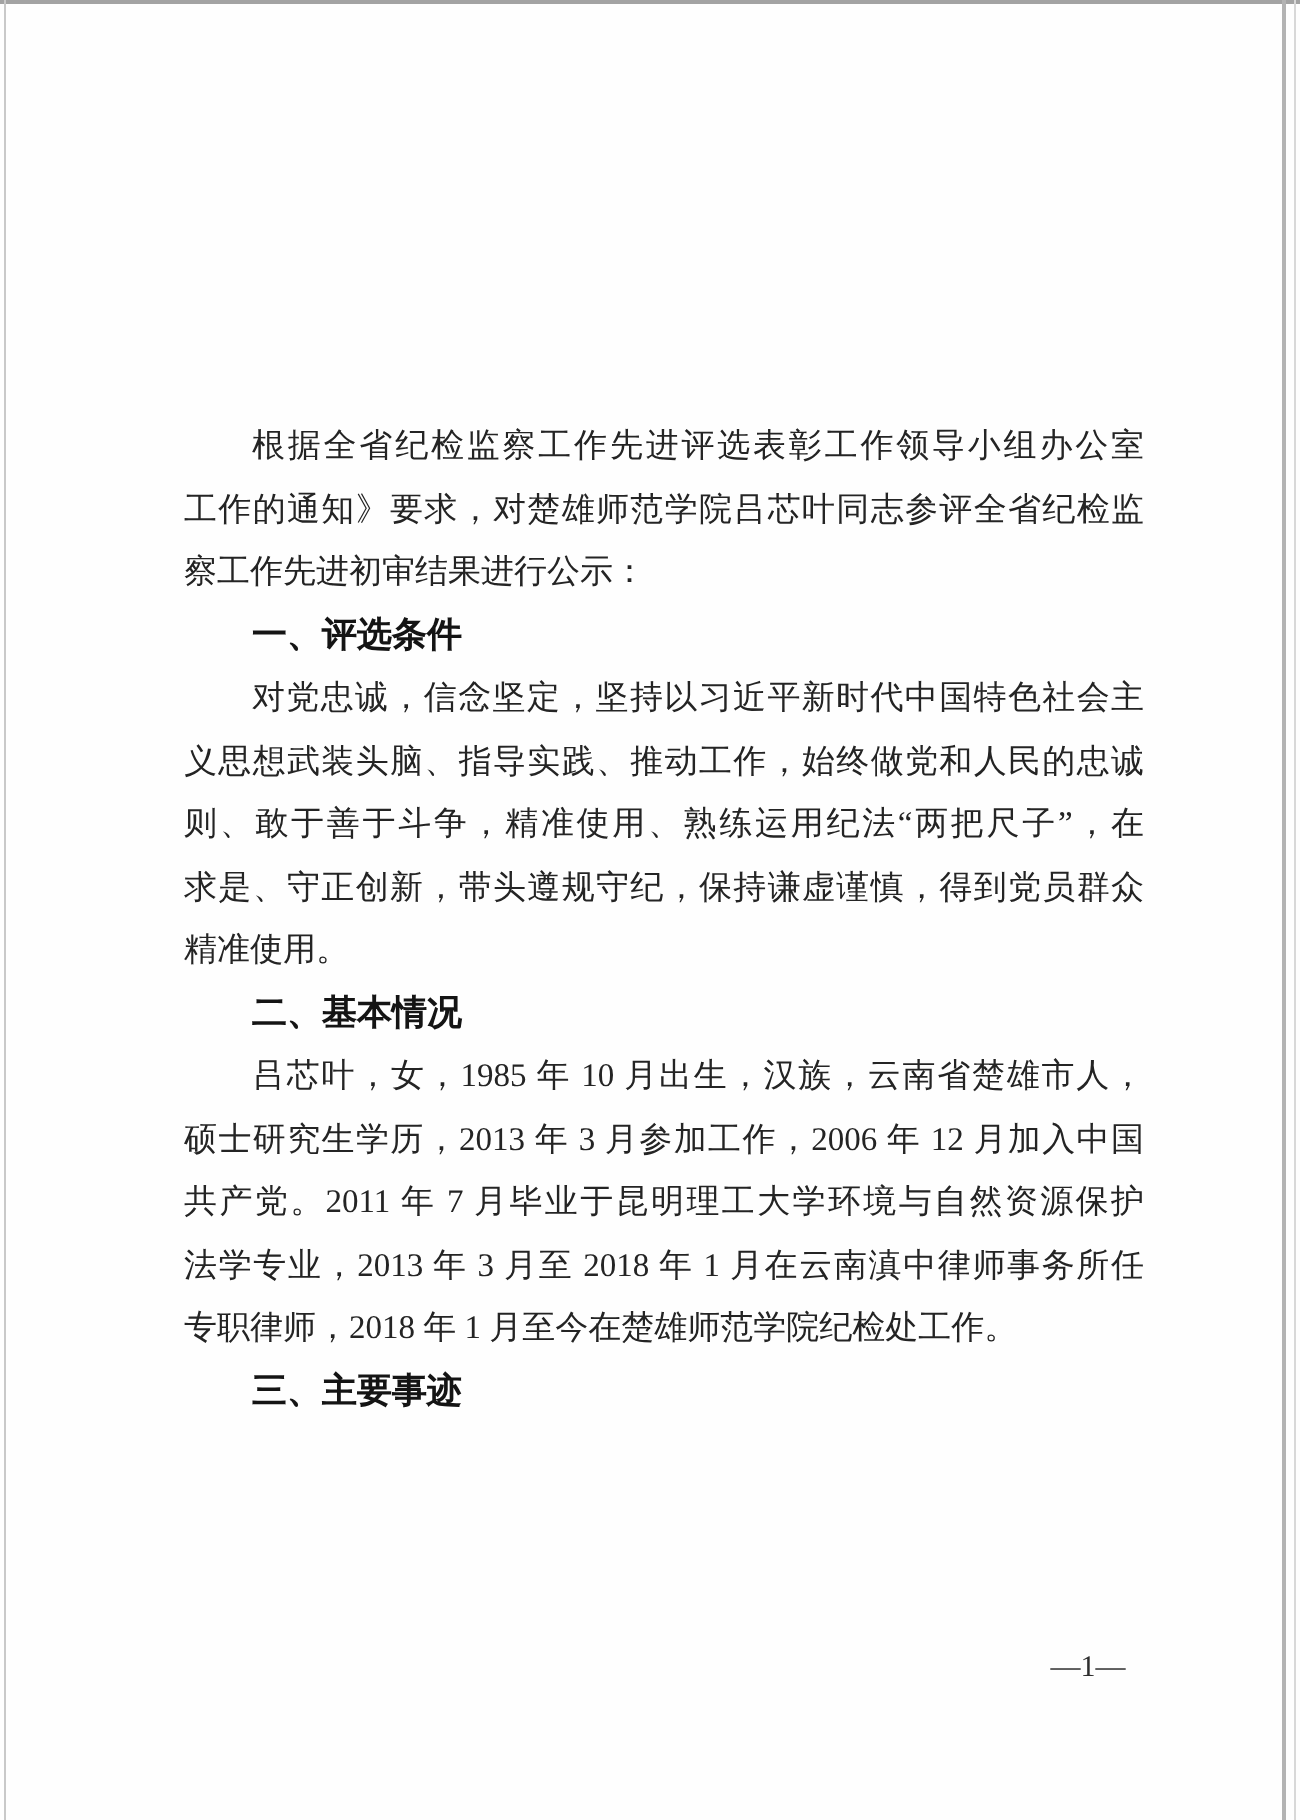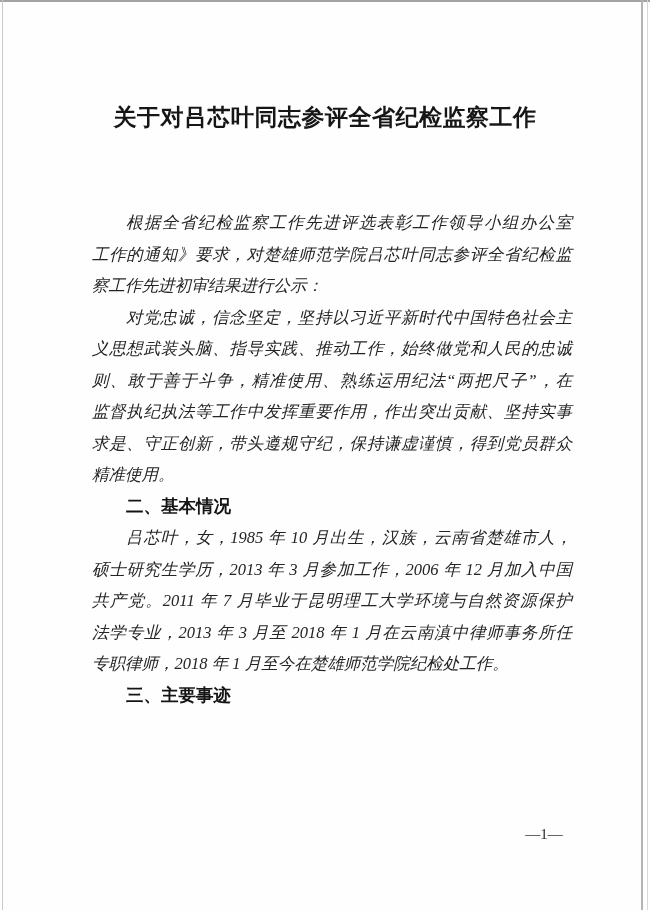--- a/index.html
+++ b/index.html
@@ -37,21 +37,20 @@
     color: #242424;
   }
   .line {
     height: 31.5px;
     line-height: 31.5px;
     text-align: justify;
     text-align-last: justify;
     text-justify: inter-character;
     white-space: nowrap;
     overflow: visible;
-    font-style: italic;
   }
   .line.indent { padding-left: 34px; }
   .line.last   { text-align-last: left; }
   .heading {
     height: 31.5px;
     line-height: 31.5px;
     padding-left: 34px;
     font-family: "Liberation Sans", "DejaVu Sans", sans-serif;
     font-weight: 700;
     font-size: 17.5px;
@@ -72,33 +71,32 @@
 </style>
 </head>
 <body>
 
 <div class="edge-top"></div>
 <div class="edge-left"></div>
 <div class="edge-right"></div>
 <div class="edge-right2"></div>
 
 <div class="doc-title">
-  <div>关于对吕芯叶同志参评全省纪检监察工作</div>
 </div>
 
 <div class="body-text">
 
   <div class="line indent">根据全省纪检监察工作先进评选表彰工作领导小组办公室</div>
   <div class="line">工作的通知》要求，对楚雄师范学院吕芯叶同志参评全省纪检监</div>
   <div class="line last">察工作先进初审结果进行公示：</div>
 
+  <div class="heading">一、评选条件</div>
   <div class="line indent">对党忠诚，信念坚定，坚持以习近平新时代中国特色社会主</div>
   <div class="line">义思想武装头脑、指导实践、推动工作，始终做党和人民的忠诚</div>
   <div class="line">则、敢于善于斗争，精准使用、熟练运用纪法“两把尺子”，在</div>
-  <div class="line">监督执纪执法等工作中发挥重要作用，作出突出贡献、坚持实事</div>
   <div class="line">求是、守正创新，带头遵规守纪，保持谦虚谨慎，得到党员群众</div>
   <div class="line last">精准使用。</div>
 
   <div class="heading">二、基本情况</div>
   <div class="line indent">吕芯叶，女，1985 年 10 月出生，汉族，云南省楚雄市人，</div>
   <div class="line">硕士研究生学历，2013 年 3 月参加工作，2006 年 12 月加入中国</div>
   <div class="line">共产党。2011 年 7 月毕业于昆明理工大学环境与自然资源保护</div>
   <div class="line">法学专业，2013 年 3 月至 2018 年 1 月在云南滇中律师事务所任</div>
   <div class="line last">专职律师，2018 年 1 月至今在楚雄师范学院纪检处工作。</div>
 

